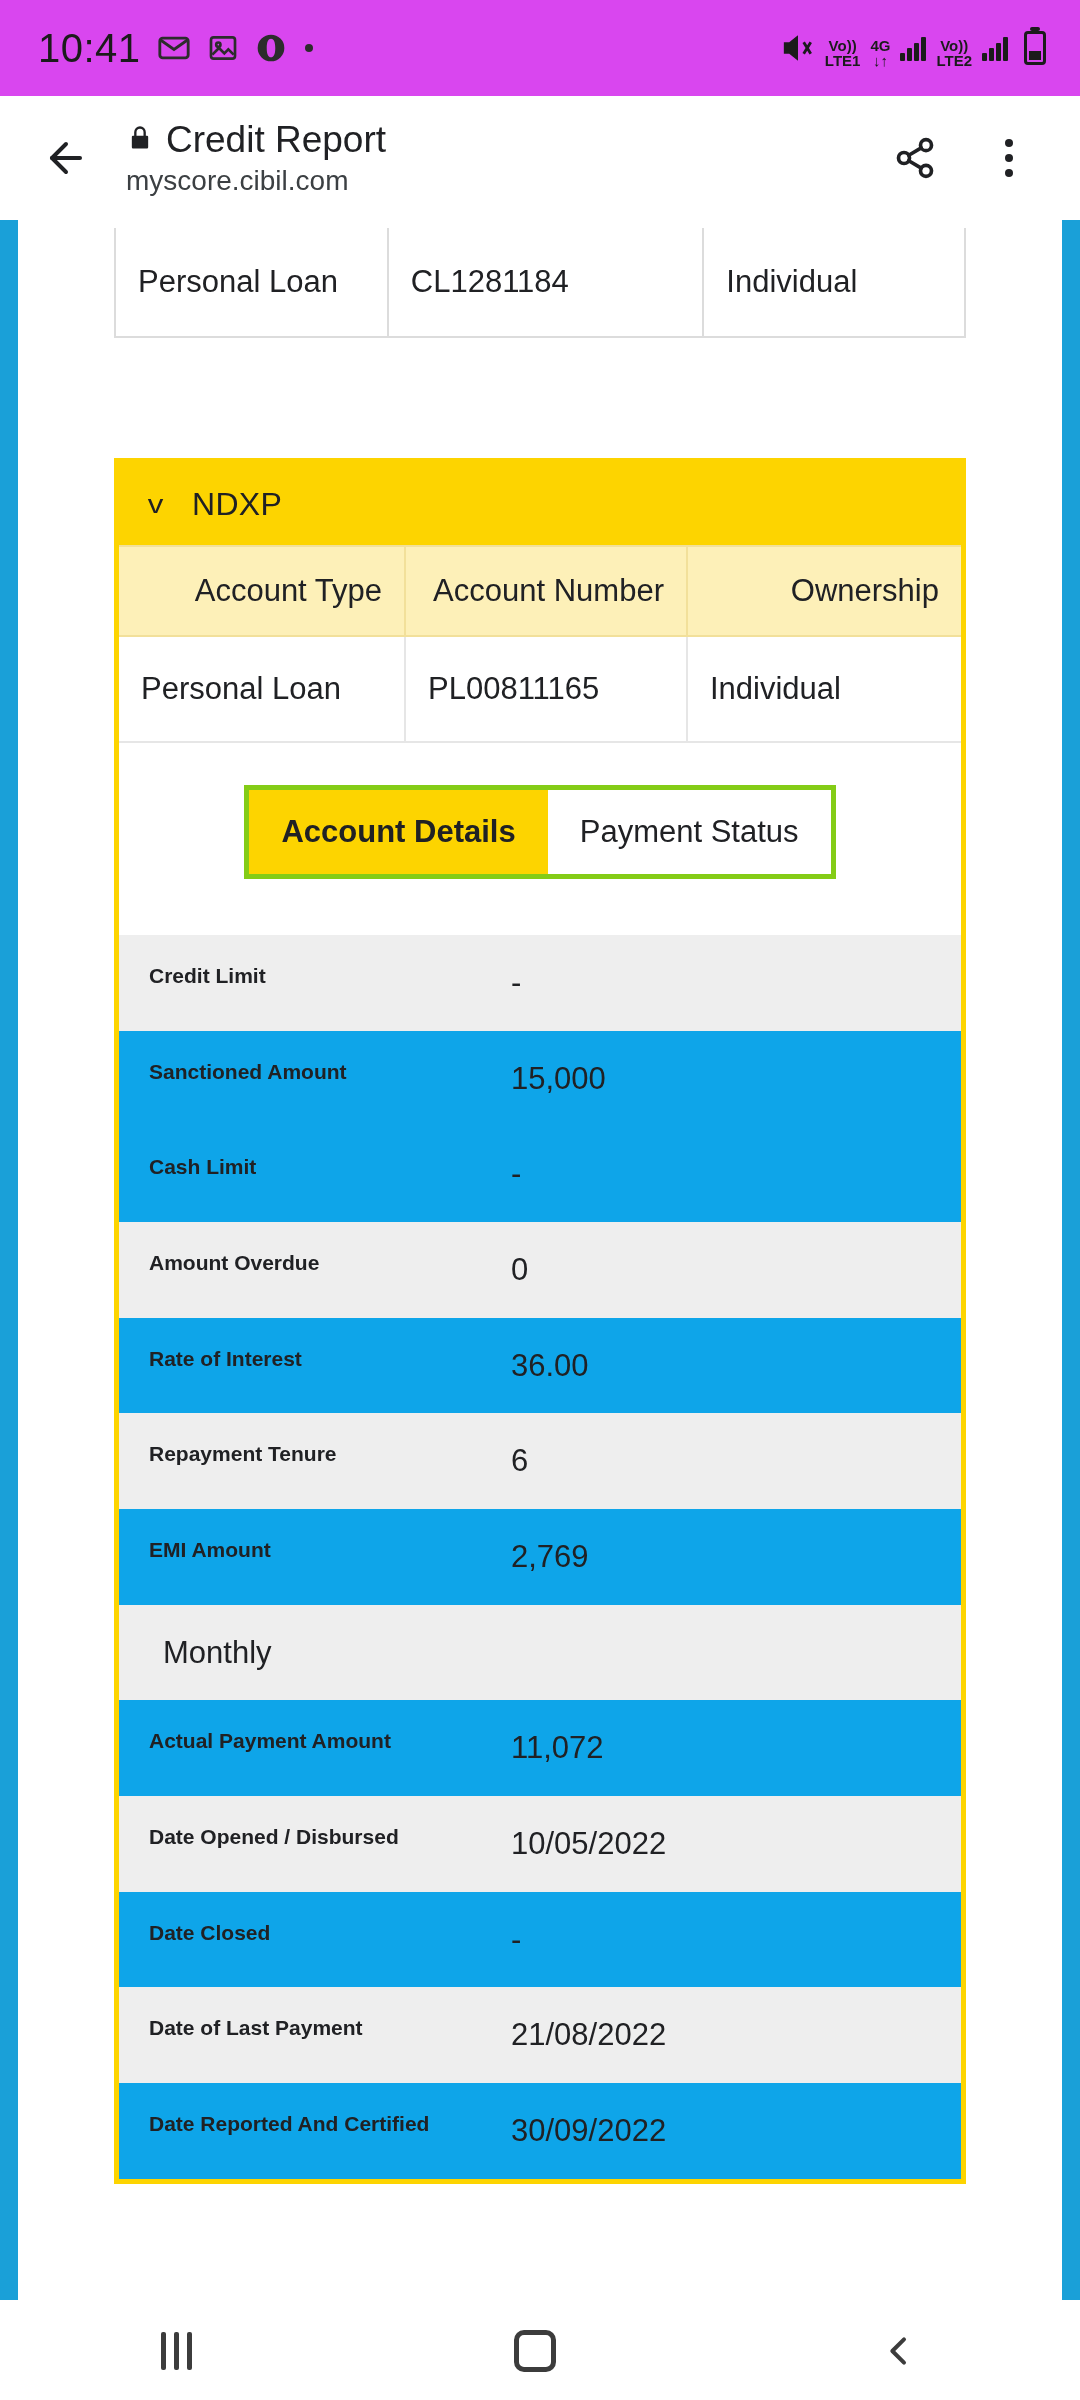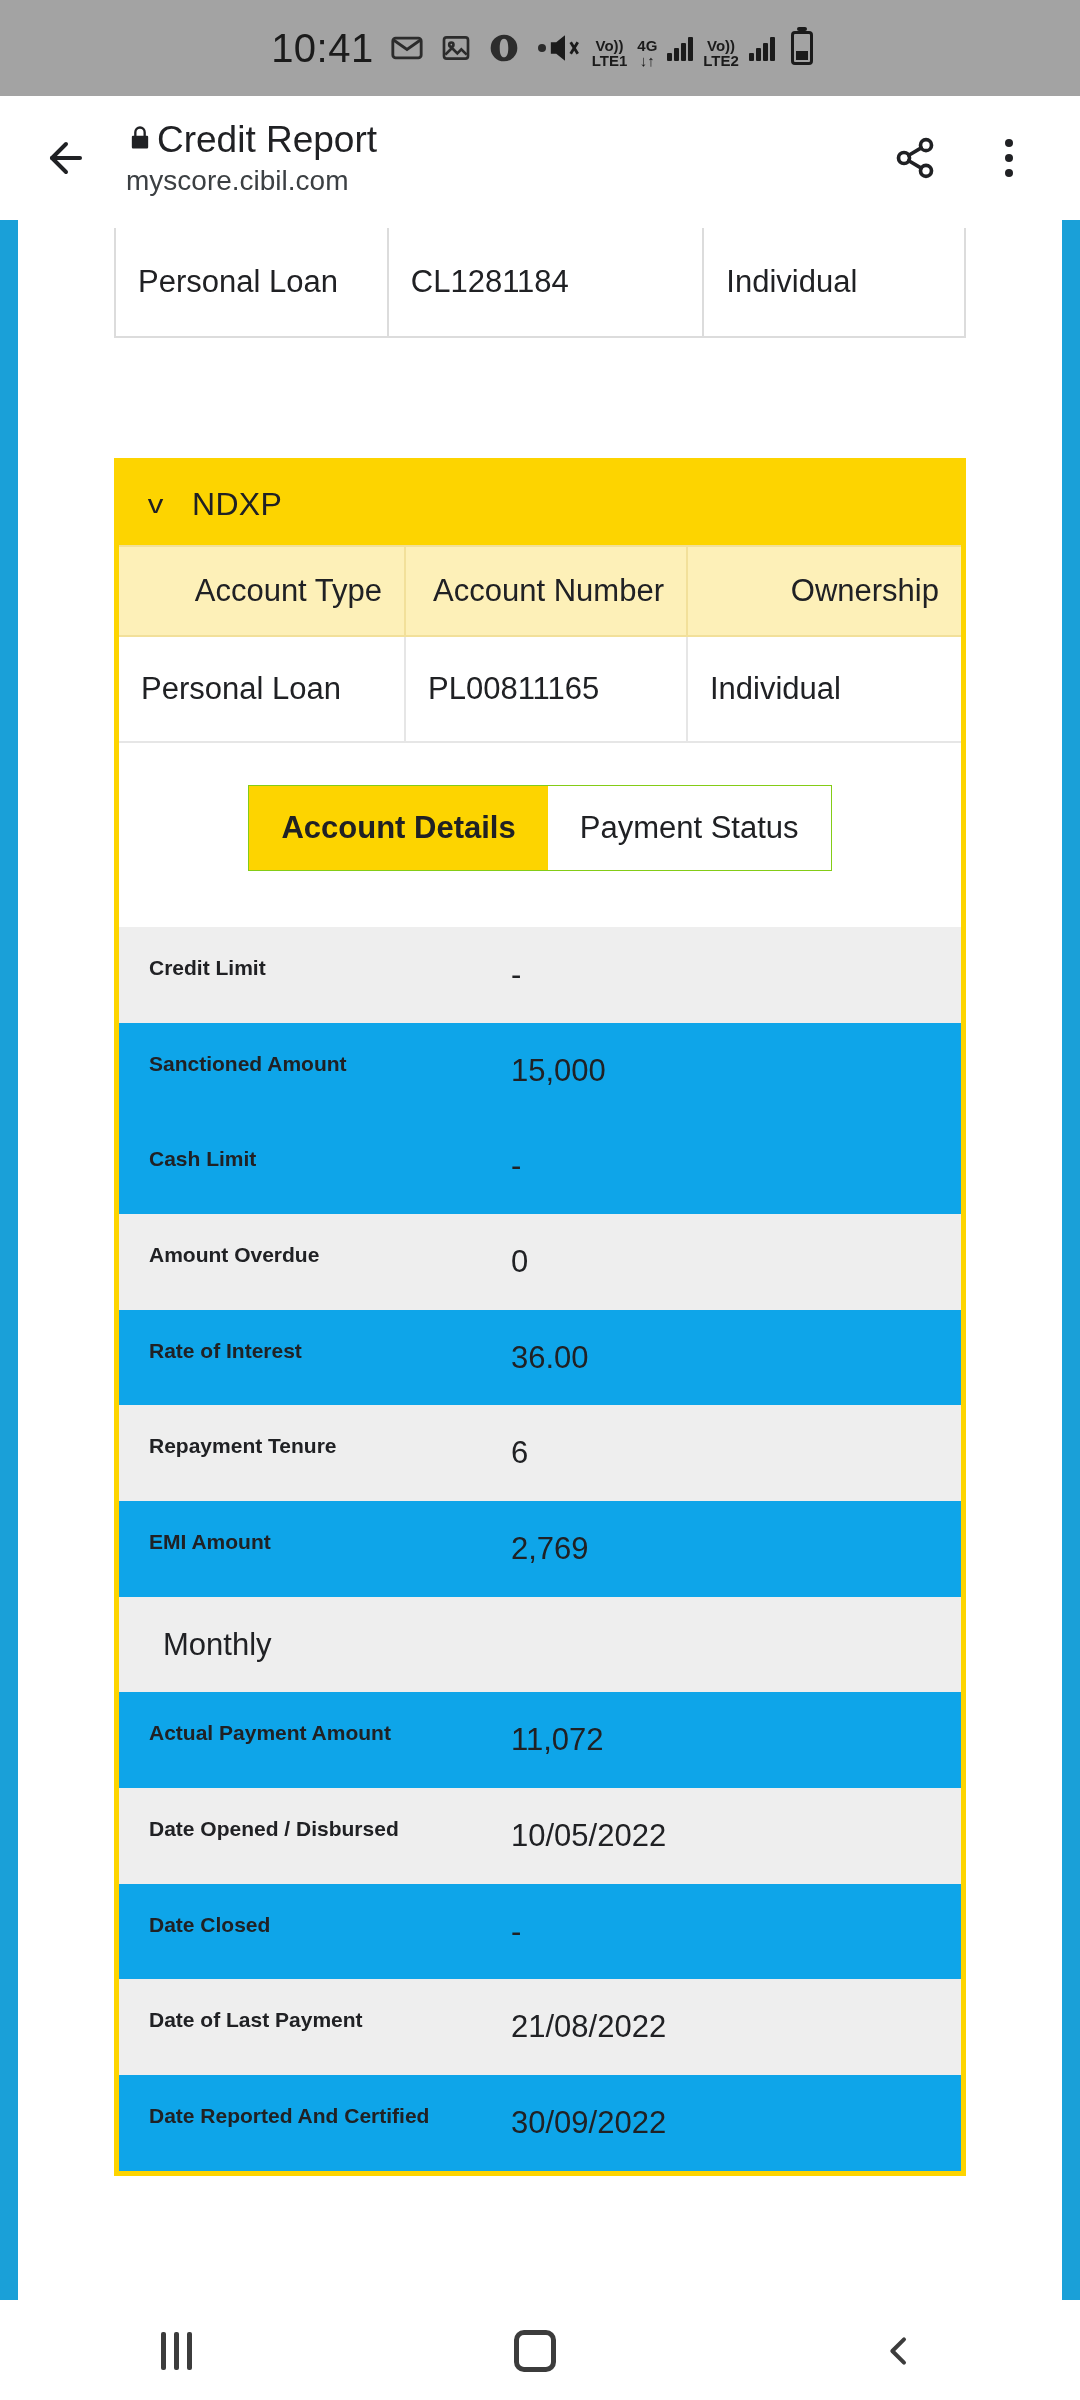--- a/index.html
+++ b/index.html
@@ -9,23 +9,23 @@
     background: #ffffff;
     font-family: "Liberation Sans", sans-serif;
     overflow: hidden;
   }
 
   
   .statusbar {
     height: 96px;
     display: flex;
     align-items: center;
-    justify-content: center;
+    justify-content: space-between;
     padding: 0 34px 0 38px;
-    background: #a3a3a3;
+    background: #d946ef;
   }
   .sb-left { display: flex; align-items: center; gap: 16px; }
   .sb-clock {
     font-size: 40px;
     color: #1b1b1b;
     letter-spacing: 0.5px;
     font-weight: 400;
   }
   .sb-icon { color: #2c2c2c; display: inline-flex; align-items: center; }
   .sb-right { display: flex; align-items: center; gap: 10px; }
@@ -86,21 +86,21 @@
     flex: 0 0 auto;
   }
   .addr {
     flex: 1 1 auto;
     padding-left: 24px;
     display: flex;
     flex-direction: column;
     justify-content: center;
     min-width: 0;
   }
-  .addr-top { display: flex; align-items: center; gap: 3px; }
+  .addr-top { display: flex; align-items: center; gap: 12px; }
   .lock { flex: 0 0 auto; }
   .site-title {
     font-size: 37px;
     color: #202124;
     font-weight: 400;
     white-space: nowrap;
     overflow: hidden;
     text-overflow: ellipsis;
   }
   .site-url {
@@ -216,21 +216,21 @@
 
   
   .tabs-wrap {
     display: flex;
     justify-content: center;
     padding: 42px 0 56px;
     background: #ffffff;
   }
   .tabs {
     display: flex;
-    border: 1px solid #84cc16;
+    border: 5px solid #84cc16;
   }
   .tab {
     font-size: 31px;
     padding: 24px 32px;
     color: #202124;
     background: #ffffff;
     white-space: nowrap;
   }
   .tab.active {
     background: #fdd400;

